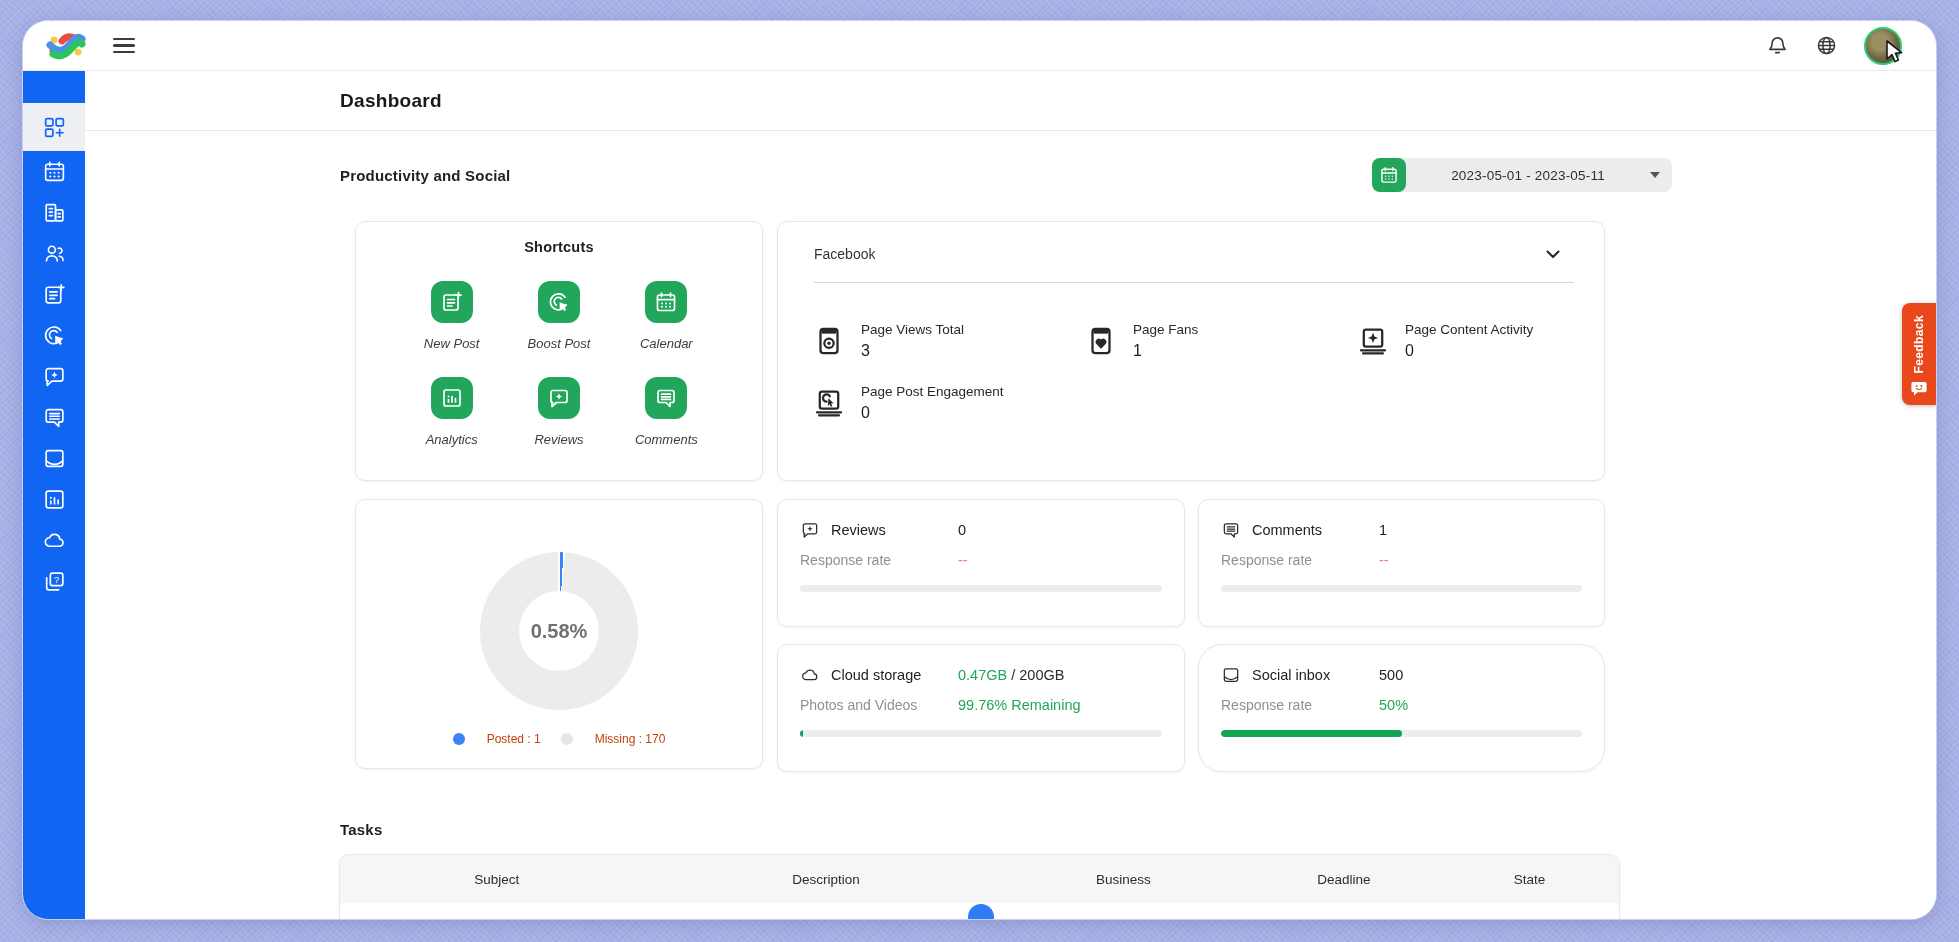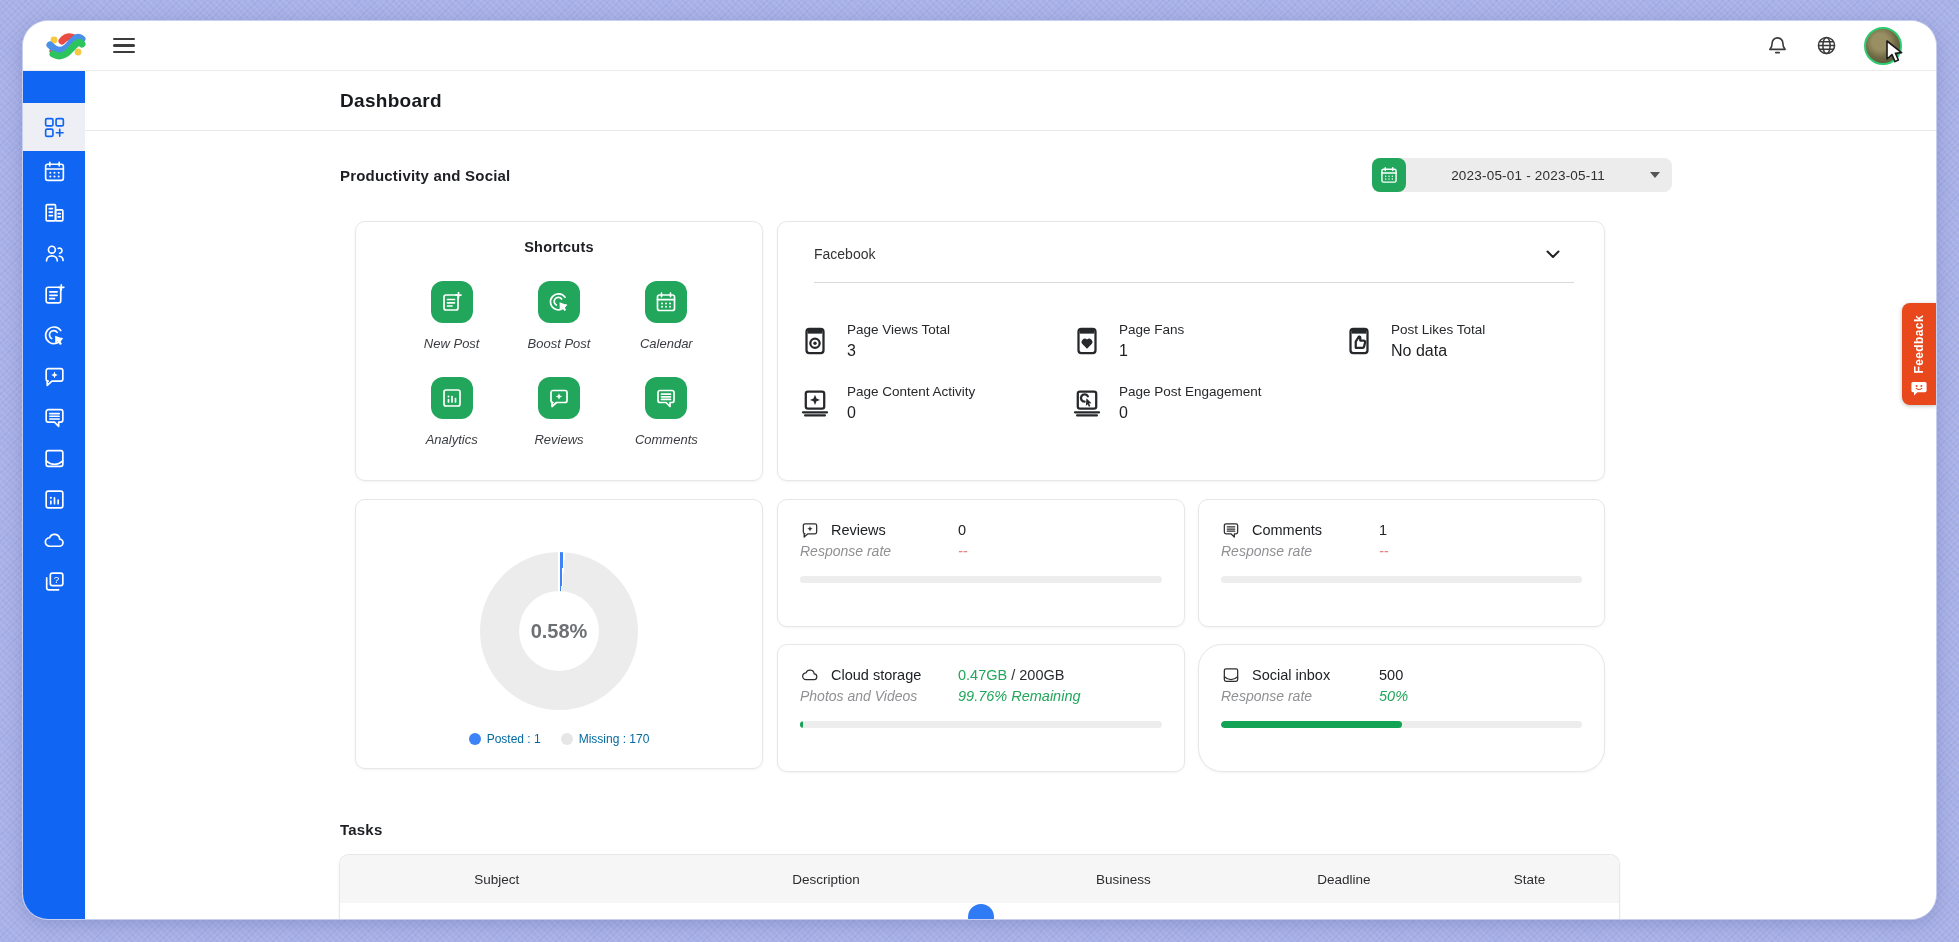--- a/index.html
+++ b/index.html
@@ -72,42 +72,42 @@
   .sc-tile svg { width:24px; height:24px; }
   .sc-tile svg .st { stroke:#fff; fill:none; stroke-width:1.7; stroke-linecap:round; stroke-linejoin:round; }
   .sc-tile svg .sf { fill:#fff; stroke:none; }
   .sc-label { margin-top:13px; font-size:13px; color:#3a3d41;font-style:italic; }
   
   .fb-select { position:absolute; left:36px; right:30px; top:24px; display:flex; align-items:center;
     cursor:pointer; }
   .fb-selected { font-size:14px; color:#333; }
   .fb-chevron { margin-left:auto; margin-right:14px; }
   .fb-divider { position:absolute; left:36px; right:30px; top:60px; height:1px; background:#d9d9d9; }
-  .fb-stats { position:absolute; left:20px; top:100px; right:24px; display:grid;
+  .fb-stats { position:absolute; left:34px; top:100px; right:24px; display:grid;
     grid-template-columns:272px 272px 1fr; row-gap:24px; }
   .fb-stat { display:flex; align-items:flex-start; gap:15px; }
   .fb-stat svg { width:34px; height:34px; flex:0 0 auto; margin-top:2px; }
   .fb-stat svg .st { stroke:#26282b; fill:none; stroke-width:1.6; stroke-linecap:round; stroke-linejoin:round; }
   .fb-stat svg .sf { fill:#26282b; stroke:none; }
   .fb-stat-label { font-size:13.5px; color:#26282b; }
   .fb-stat-value { font-size:16px; color:#1d1f22; margin-top:5px; }
   
   .donut-wrap { position:absolute; left:0; right:0; top:52px; display:flex; justify-content:center; }
   .donut { position:relative; width:158px; height:158px; border-radius:50%;
     background:conic-gradient(#fff 0deg 1deg, #3d82f7 1deg 3.2deg, #fff 3.2deg 4.4deg, #ececec 4.4deg 359deg, #fff 359deg 360deg); }
   .donut-hole { position:absolute; inset:39px; background:#fff; border-radius:50%;
     display:flex; align-items:center; justify-content:center; }
   .donut-center { font-size:20px; color:#6e7174;font-weight:bold; }
   .pc-legend { position:absolute; left:0; right:0; top:232px; display:flex; justify-content:center; gap:20px; }
-  .legend-item { display:flex; align-items:center; gap:6px; font-size:12px; color:#0369a1; }
+  .legend-item { display:flex; align-items:center; gap:22px; font-size:12px; color:#c2410c; }
   .legend-dot { width:12px; height:12px; border-radius:50%; }
   
   .sm-card-inner { padding:20px 22px 0; }
   .sm-row { display:grid; grid-template-columns:158px 1fr; align-items:center; }
-  .sm-row + .sm-row { margin-top:3px;font-style:italic; }
+  .sm-row + .sm-row { margin-top:12px; }
   .sm-head { display:flex; align-items:center; gap:11px; }
   .sm-head svg { width:20px; height:20px; }
   .sm-head svg .st { stroke:#2c2e31; fill:none; stroke-width:1.5; stroke-linecap:round; stroke-linejoin:round; }
   .sm-head svg .sf { fill:#2c2e31; stroke:none; }
   .sm-label { font-size:14.5px; color:#202226; font-weight:500; }
   .sm-value { font-size:14.5px; color:#202226; }
   .sm-sub { font-size:14px; color:#8e9093; }
   .val-red { color:#e3837c; }
   .val-green { color:#21a65b; }
   .sm-bar { margin-top:17px; height:7px; border-radius:4px; background:#ededed; overflow:hidden; }
@@ -387,31 +387,20 @@
             <path class="sf" d="M6.8 4.2h10.4v2.6H6.8z"></path>
             <path class="sf" d="M12 17.4l-3.3-3.2a2.35 2.35 0 0 1 3.3-3.3 2.35 2.35 0 0 1 3.3 3.3z"></path>
           </svg>
           <div>
             <div class="fb-stat-label">Page Fans</div>
             <div class="fb-stat-value">1</div>
           </div>
         </div>
         <div class="fb-stat">
           <svg viewBox="0 0 24 24">
-            <rect class="st" x="6" y="3.5" width="12" height="17" rx="2"></rect>
-            <path class="sf" d="M6.8 4.2h10.4v2.6H6.8z"></path>
-            <path class="st" d="M9.7 16.8v-4.4l2-3.1c.2-.7 1.2-.5 1.2.2v2.2h2.4c.7 0 1.2.7 1 1.4l-.7 2.8c-.1.5-.6.9-1.1.9z"></path>
-          </svg>
-          <div>
-            <div class="fb-stat-label">Post Likes Total</div>
-            <div class="fb-stat-value">No data</div>
-          </div>
-        </div>
-        <div class="fb-stat">
-          <svg viewBox="0 0 24 24">
             <rect class="st" x="5.5" y="4" width="13" height="12" rx="1.5"></rect>
             <path class="st" d="M3.5 18.6h17M5 20.8h14" stroke-width="2"></path>
             <path class="sf" d="M12 6.2l1.05 2.55 2.55 1.05-2.55 1.05L12 13.4l-1.05-2.55-2.55-1.05 2.55-1.05z"></path>
           </svg>
           <div>
             <div class="fb-stat-label">Page Content Activity</div>
             <div class="fb-stat-value">0</div>
           </div>
         </div>
         <div class="fb-stat">

